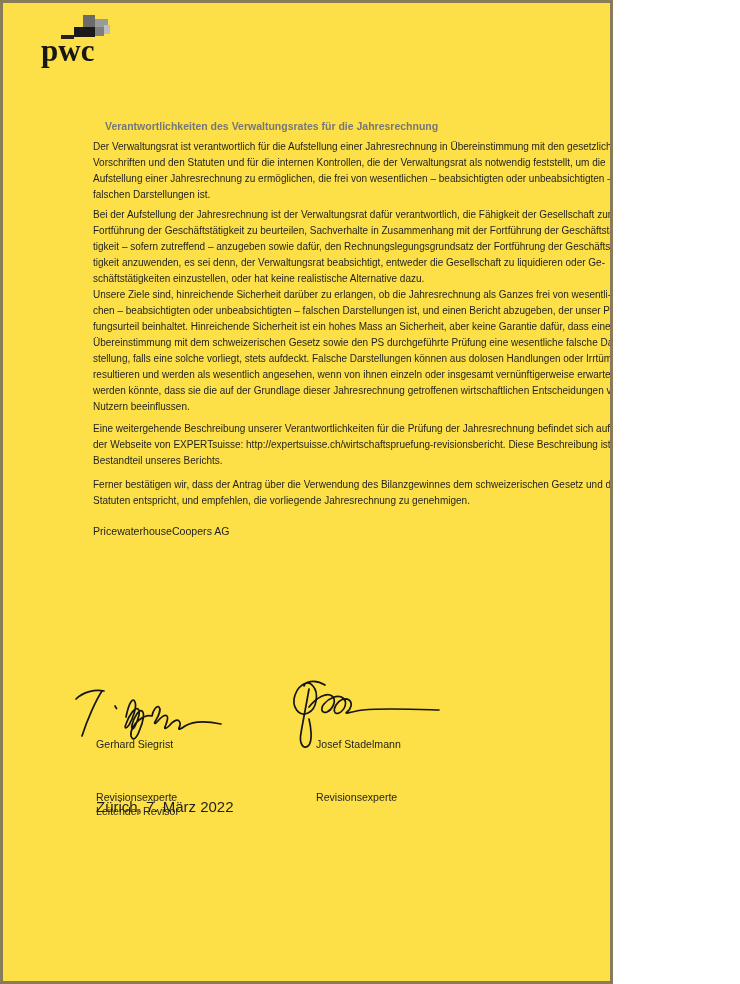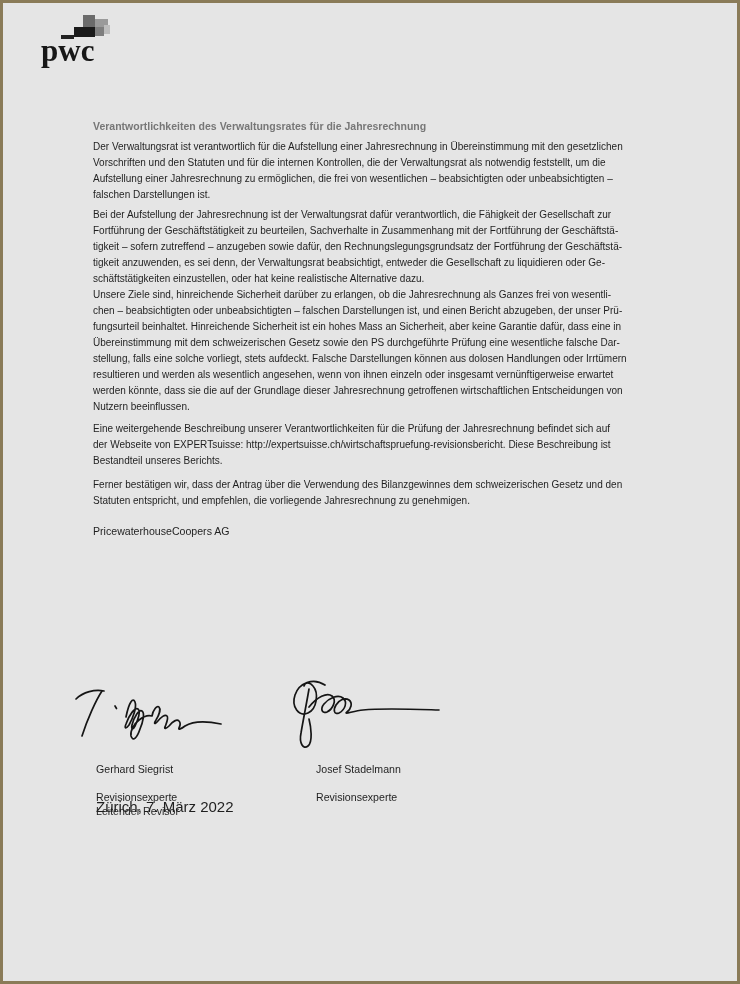--- a/index.html
+++ b/index.html
@@ -1,50 +1,50 @@
 <!DOCTYPE html>
 <html><head>
 <meta charset="utf-8">
 <style>
   html, body { margin:0; padding:0; background:#ffffff; }
   .page {
-    position:relative; width:740px; height:984px; box-sizing:border-box;
-    border:3px solid #8a7b58; background:#e5e5e5; overflow:hidden;
+    position:relative; width:613px; height:984px; box-sizing:border-box;
+    border:3px solid #8a7b58; background:#fde047; overflow:hidden;
     font-family:"Liberation Sans", sans-serif; color:#1f1f1f;
   }
   .wordmark {
     position:absolute; left:38px; top:33px;
     font-family:"Liberation Serif", serif; font-weight:bold;
     font-size:31px; letter-spacing:0px; color:#171717; line-height:30px;
   }
   .blk { position:absolute; }
   
   .content { position:absolute; left:90px; top:117px; width:567px; }
   .sec-h {
     font-size:10.5px; font-weight:bold; color:#777777;
-    margin:0 0 6px 0; line-height:13px;
+    margin:0 0 6px 12px; line-height:13px;
   }
   .sec-h.mt { margin-top:13px; }
   .big-h {
     font-size:14px; font-weight:bold; color:#6e6e6e;
     margin:8px 0 10px 0; line-height:20px; letter-spacing:0.1px;
   }
   .para {
     font-size:10px; line-height:16px; margin:0;
     white-space:pre; color:#1f1f1f;
   }
   .para.mt4 { margin-top:4px; }
   .para.mt6 { margin-top:6px; }
   .para.mt8 { margin-top:8px; }
   .company { font-size:10.6px; line-height:16px; margin:14px 0 0 0; }
   
   .sig { position:absolute; }
   .sig path { fill:none; stroke:#151515; stroke-width:1.7;
               stroke-linecap:round; stroke-linejoin:round; }
-  .name { position:absolute; font-size:10.6px; line-height:13px;margin-top:25px; }
+  .name { position:absolute; font-size:10.6px; line-height:13px; }
   .roles { position:absolute; font-size:10.6px; line-height:13.5px; white-space:pre-line;margin-top:31px; }
   .date-line { position:absolute; font-size:15px; line-height:13px; }
 </style>
 </head>
 <body>
 
 <div class="page">
 
   <div>
     <div>

